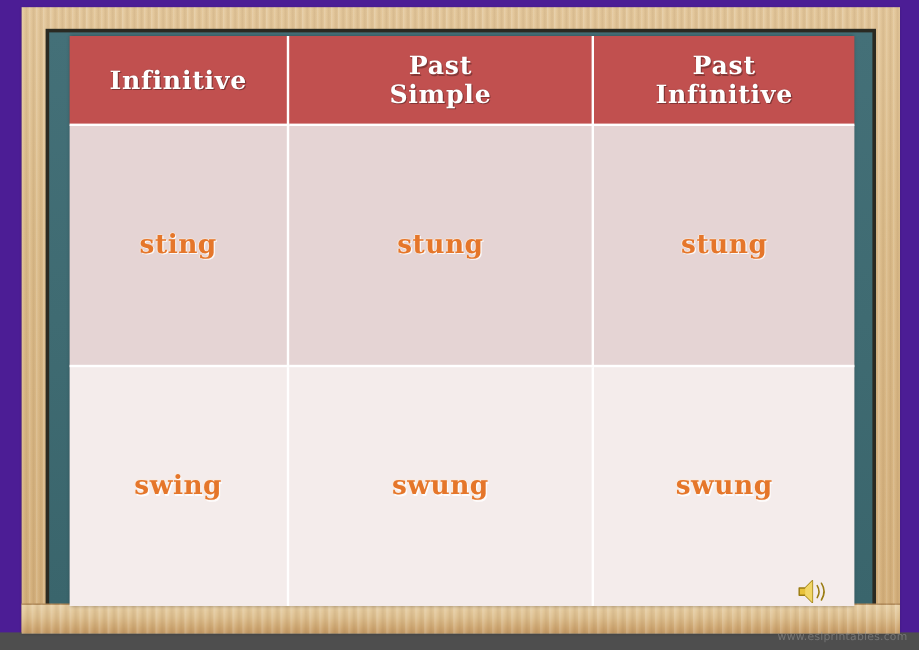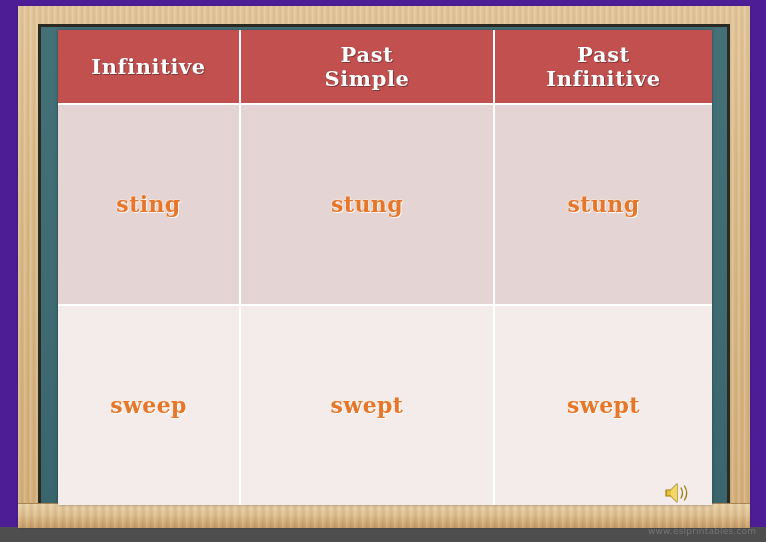--- a/index.html
+++ b/index.html
@@ -213,23 +213,23 @@
         </th>
       </tr>
     </thead>
     <tbody>
       <tr class="odd">
         <td>sting</td>
         <td>stung</td>
         <td>stung</td>
       </tr>
       <tr class="even">
-        <td>sweep</td>
-        <td>swept</td>
-        <td>swept</td>
+        <td>swing</td>
+        <td>swung</td>
+        <td>swung</td>
       </tr>
     </tbody>
   </table>
 
   <div class="speaker">
     <svg width="28" height="24" viewBox="0 0 28 24" xmlns="http://www.w3.org/2000/svg">
       <polygon points="2,9 7,9 13,3 13,21 7,15 2,15" fill="#e8c23a" stroke="#9a7c12" stroke-width="1.2" stroke-linejoin="round"></polygon>
       <polygon points="13,3 13,21 7,15 7,9" fill="#f2d667" stroke="none"></polygon>
       <path d="M17 7 Q20 12 17 17" fill="none" stroke="#9a7c12" stroke-width="1.3" stroke-linecap="round"></path>
       <path d="M20.5 5 Q25 12 20.5 19" fill="none" stroke="#9a7c12" stroke-width="1.3" stroke-linecap="round"></path>

